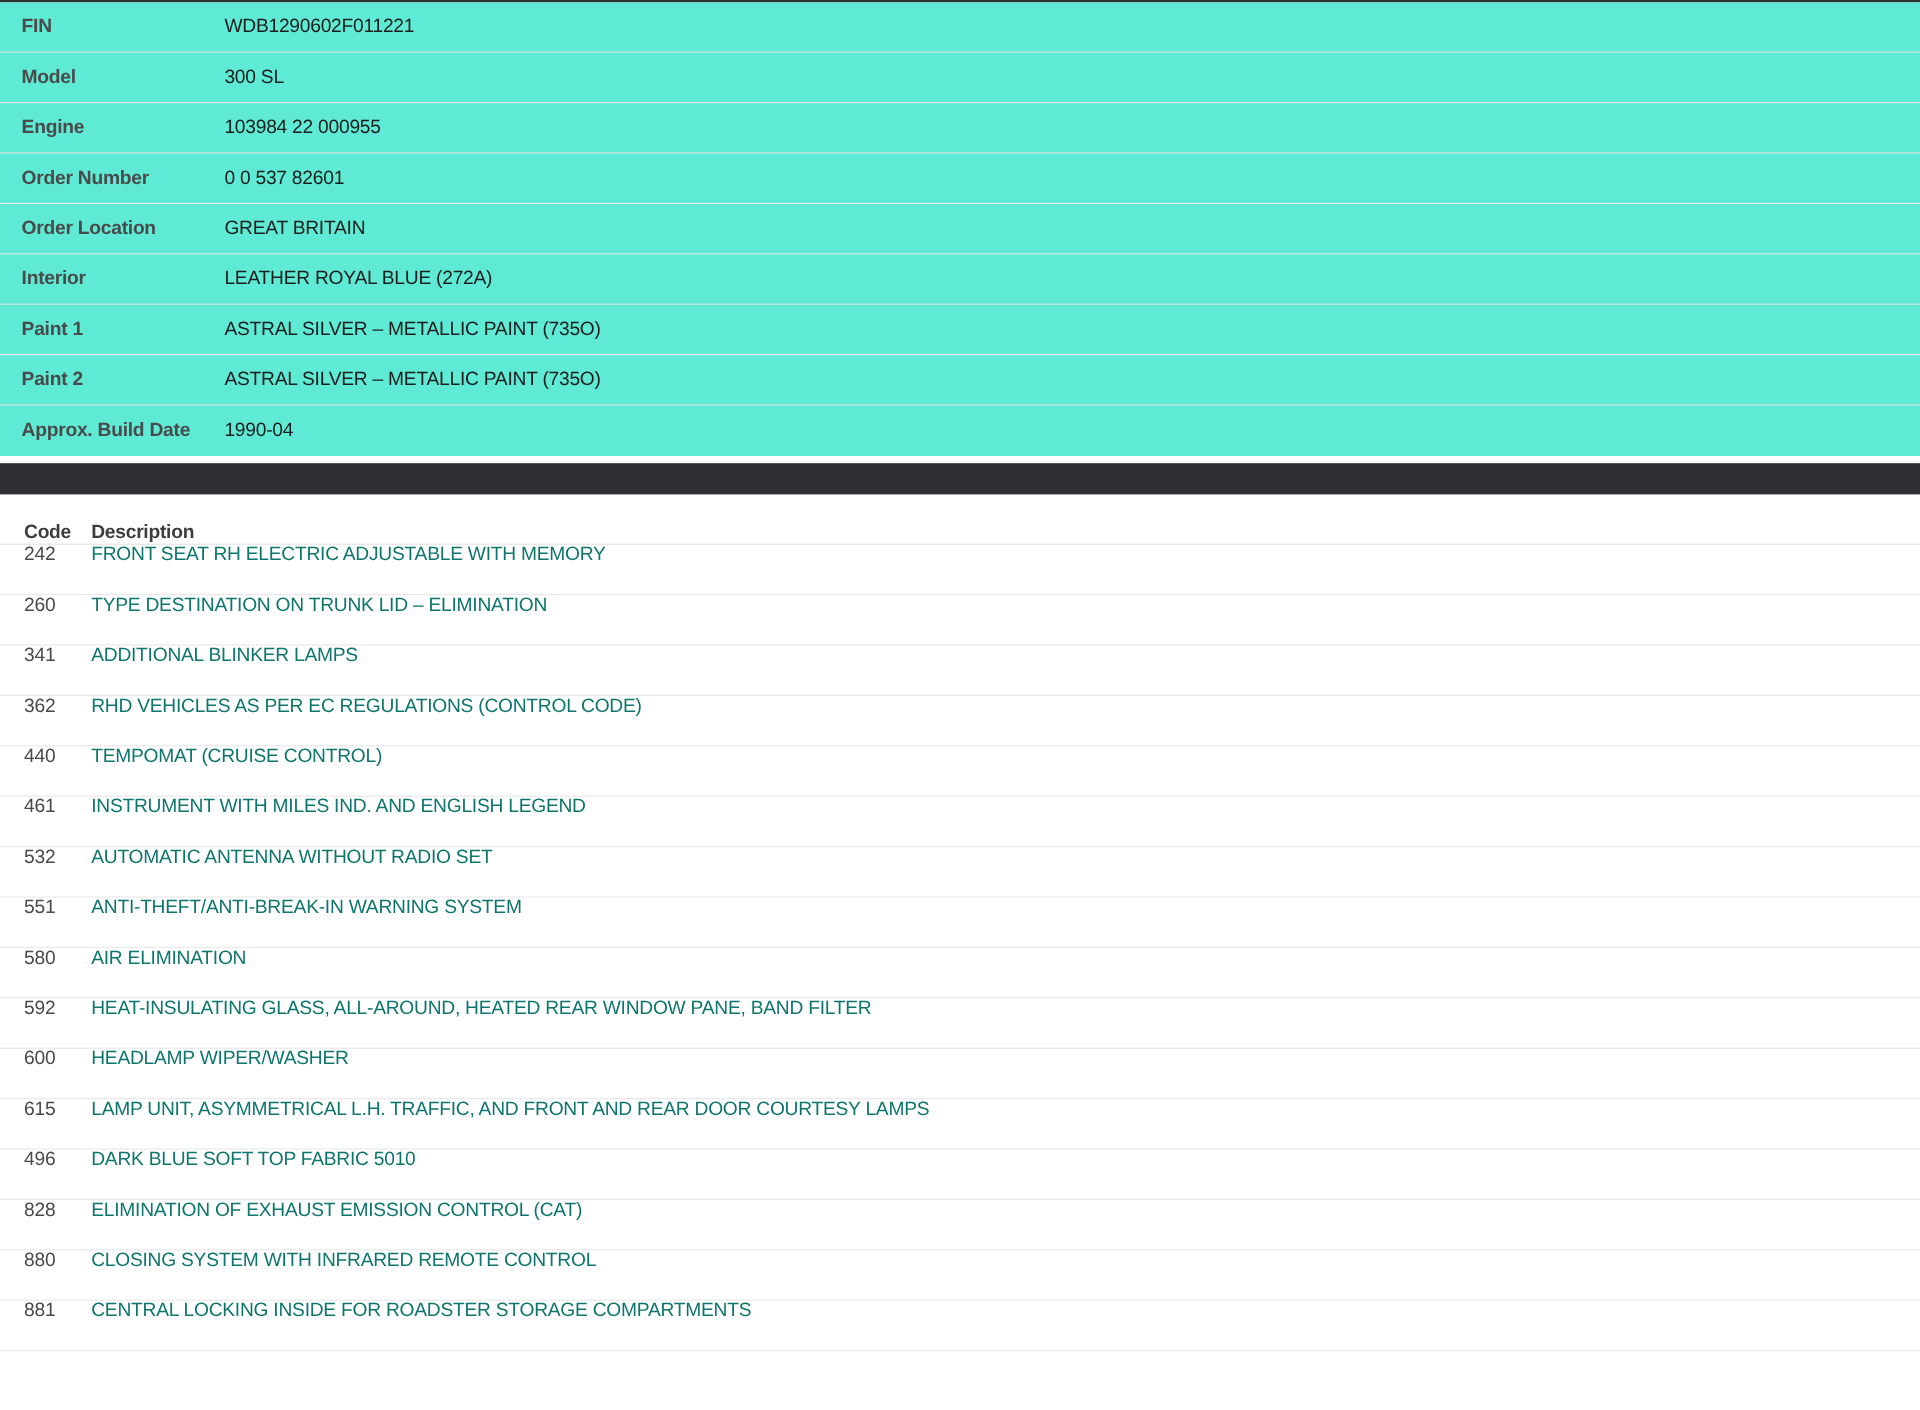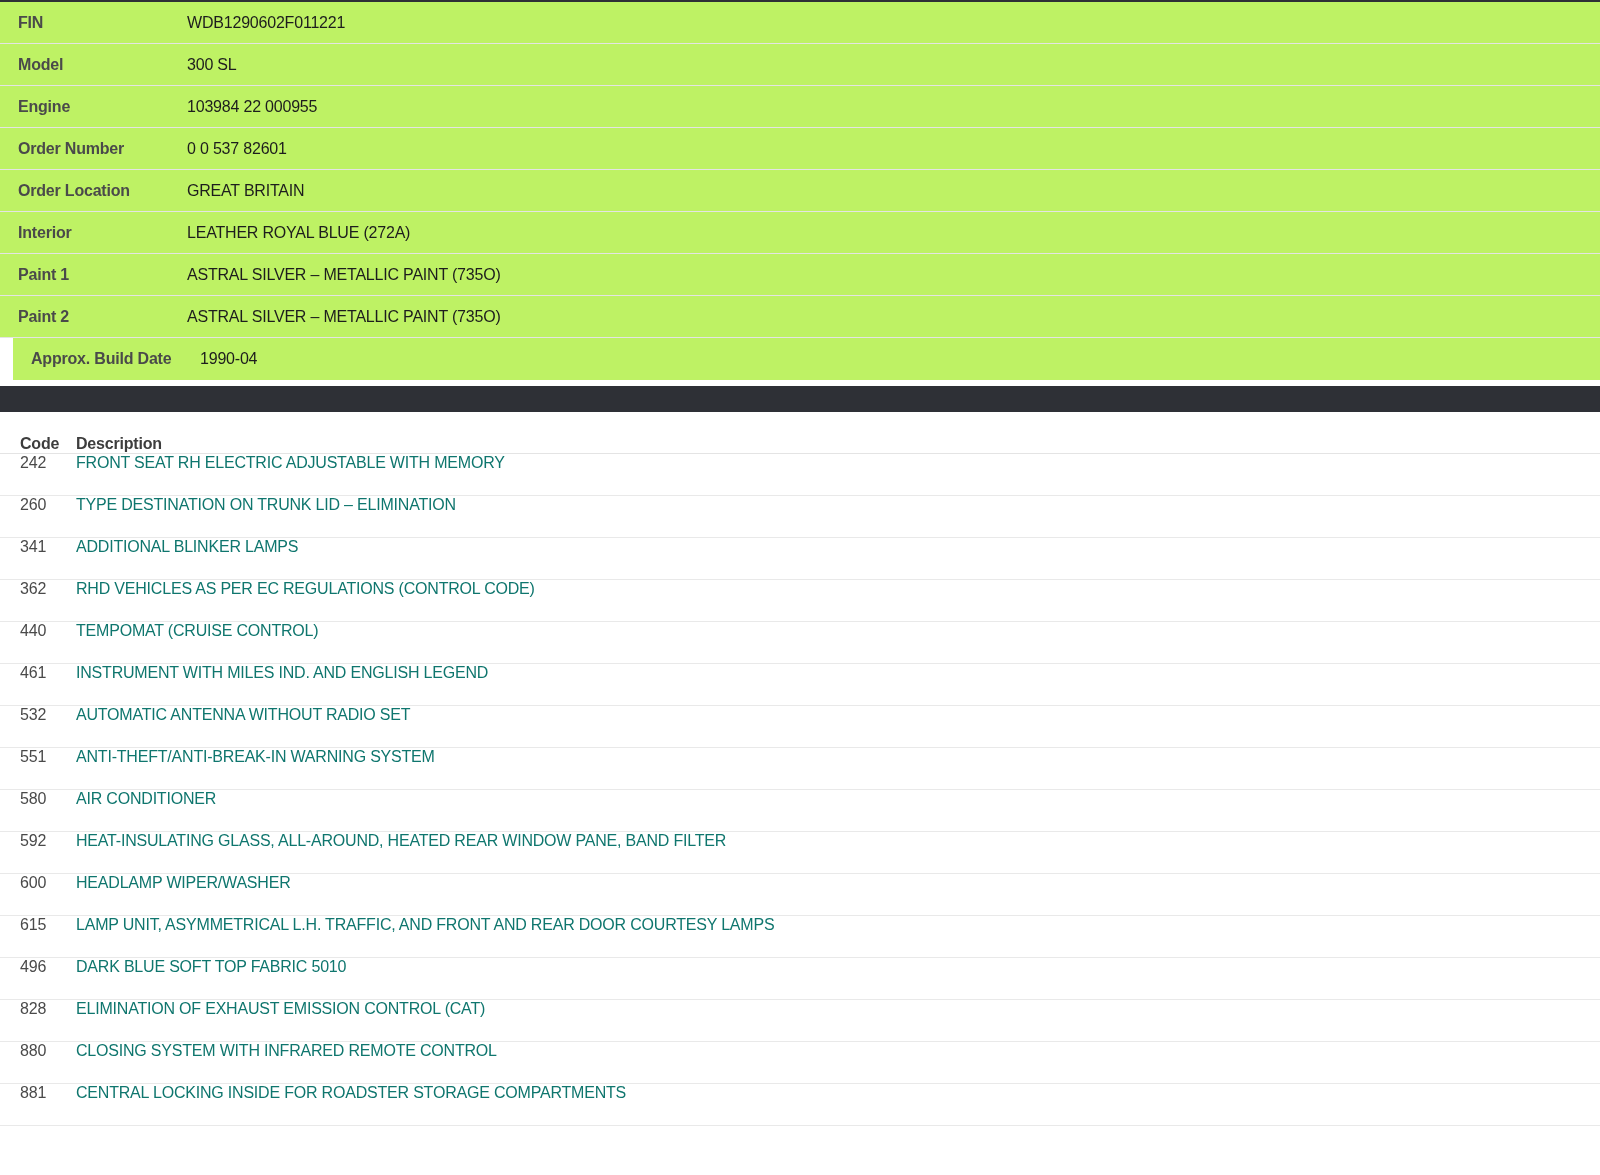--- a/index.html
+++ b/index.html
@@ -16,23 +16,23 @@
     width: 100%;
   }
 
   
   .kv-table { width: 100%; }
   .kv-row {
     display: flex;
     align-items: center;
     height: 42px;
     border-bottom: 1px solid #e4e4e4;
-    background: #bef264;
-  }
-  .kv-row:last-child { border-bottom: none; margin-left: 13px; }
+    background: #5eead4;
+  }
+  .kv-row:last-child { border-bottom: none; }
   .kv-label {
     width: 187px;
     padding-left: 18px;
     font-size: 16px;
     font-weight: 700;
     color: #4a4a4a;
     letter-spacing: -0.2px;
     flex: 0 0 auto;
   }
   .kv-value {
@@ -191,21 +191,21 @@
         <div class="cell-desc">AUTOMATIC ANTENNA WITHOUT RADIO SET</div>
       </div>
 
       <div class="opt-row">
         <div class="cell-code">551</div>
         <div class="cell-desc">ANTI-THEFT/ANTI-BREAK-IN WARNING SYSTEM</div>
       </div>
 
       <div class="opt-row">
         <div class="cell-code">580</div>
-        <div class="cell-desc">AIR CONDITIONER</div>
+        <div class="cell-desc">AIR ELIMINATION</div>
       </div>
 
       <div class="opt-row">
         <div class="cell-code">592</div>
         <div class="cell-desc">HEAT-INSULATING GLASS, ALL-AROUND, HEATED REAR WINDOW PANE, BAND FILTER</div>
       </div>
 
       <div class="opt-row">
         <div class="cell-code">600</div>
         <div class="cell-desc">HEADLAMP WIPER/WASHER</div>

